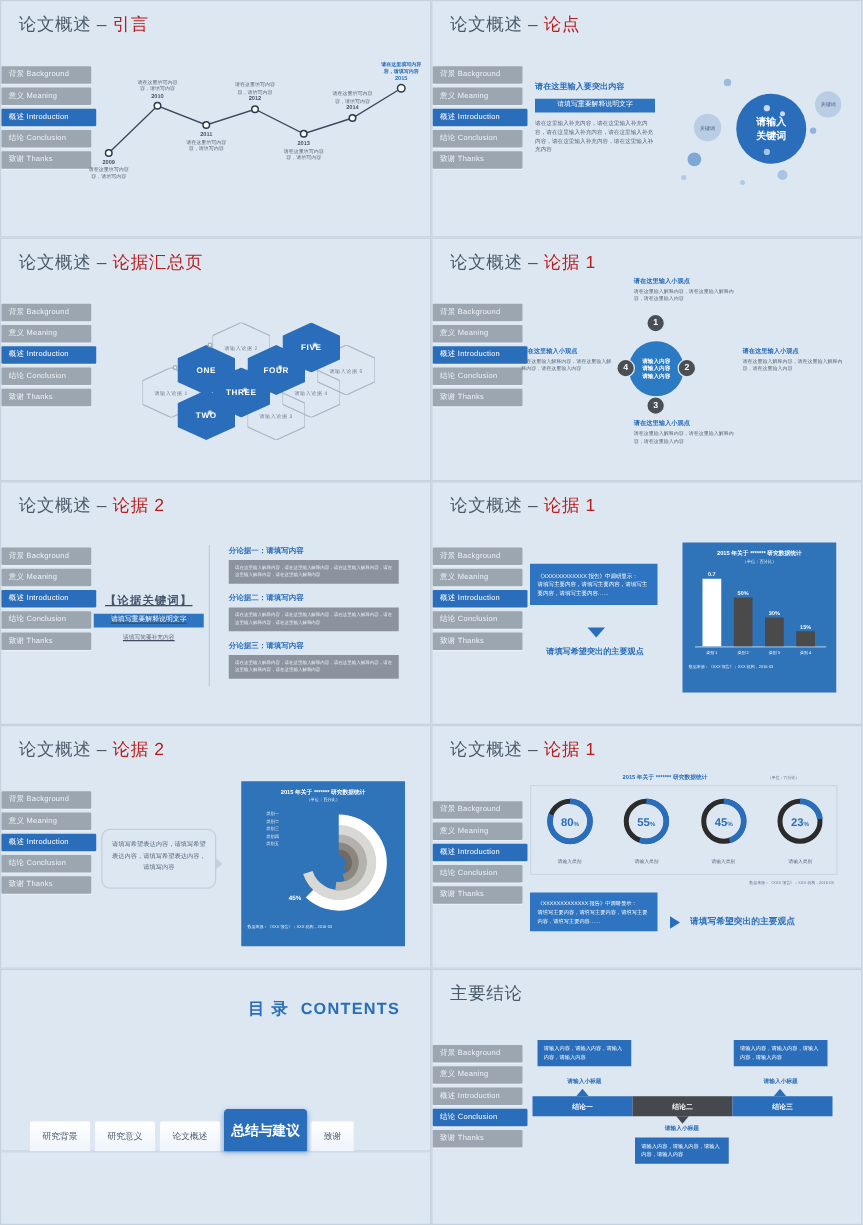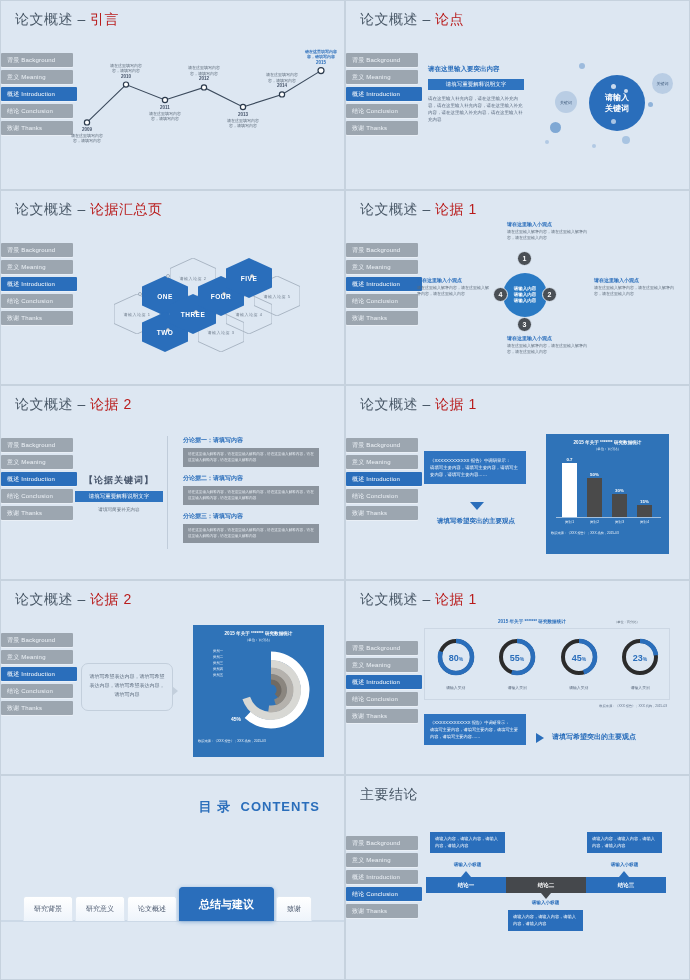--- a/index.html
+++ b/index.html
@@ -83,21 +83,21 @@
   }
   .cyc-num{
     width:15px;height:15px;border-radius:50%;background:#4a4f55;color:#fff;
     font-size:7px;display:flex;align-items:center;justify-content:center;font-weight:bold;
     border:1.5px solid #dde7f2;
   }
   .pt-title{ font-size:5px; font-weight:bold; color:#2a6ebb; margin-bottom:2px; }
   .pt-body{ font-size:4px; line-height:6px; color:#5d6b7a; }
 
   
-  .kwbox{ position:absolute; text-align:center; }
+  .kwbox{ position:absolute; text-align:center;text-decoration:underline; }
   .kw-title{ font-size:9px; font-weight:bold; color:#46546a; letter-spacing:1px; }
   .gray-row{ background:#8b949e; color:#e7edf3; font-size:3.6px; line-height:5.5px; padding:4px 5px; }
   .sub-title{ font-size:6px; font-weight:bold; color:#2a6ebb; margin-bottom:3px; }
 
   
   .chartcard{ position:absolute; background:#2f73b8; color:#fff; }
   .cc-title{ font-size:4.6px; text-align:center; padding-top:6px; font-weight:bold; }
   .cc-unit{ font-size:3.4px; text-align:center; margin-top:2px; opacity:.92; }
   .cc-src{ font-size:3.2px; padding:2px 5px; opacity:.9; }
   .bars{ position:relative; height:62px; margin:5px 8px 0 10px; border-bottom:1px solid rgba(255,255,255,.55); }
@@ -128,21 +128,21 @@
     font-size:13px; font-weight:bold; color:#2a6ebb; letter-spacing:1px;
   }
   .tabbar{ position:absolute; left:22px; bottom:58px; display:flex; align-items:flex-end; }
   .tab{
     background:linear-gradient(#ffffff,#eef4fb); color:#46546a;
     font-size:7px; padding:7px 10px; border-radius:3px 3px 0 0;
     border:1px solid #dfe8f2; border-bottom:none; margin-right:2px;
   }
   .tab.active{
     background:#2a6ebb; color:#fff; font-size:11px; font-weight:bold;
-    padding:9px 19px; border-color:#2a6ebb; border-radius:4px 4px 0 0;
+    padding:9px 5px; border-color:#2a6ebb; border-radius:4px 4px 0 0;
     box-shadow:0 1px 4px rgba(42,110,187,.45);
   }
   .tabline{ position:absolute; left:0; right:0; bottom:57px; height:2px; background:#ccd9e7; }
 
   
   .cbar{ position:absolute; display:flex; height:16px; }
   .cseg{ color:#fff; font-size:5.5px; font-weight:bold; display:flex; align-items:center; justify-content:center; }
   .cseg.b{ background:#2a6ebb; }
   .cseg.d{ background:#45484c; }
   .cnote{ position:absolute; background:#2a6ebb; color:#fff; font-size:4.2px; line-height:6.5px; padding:4px 5px; }

